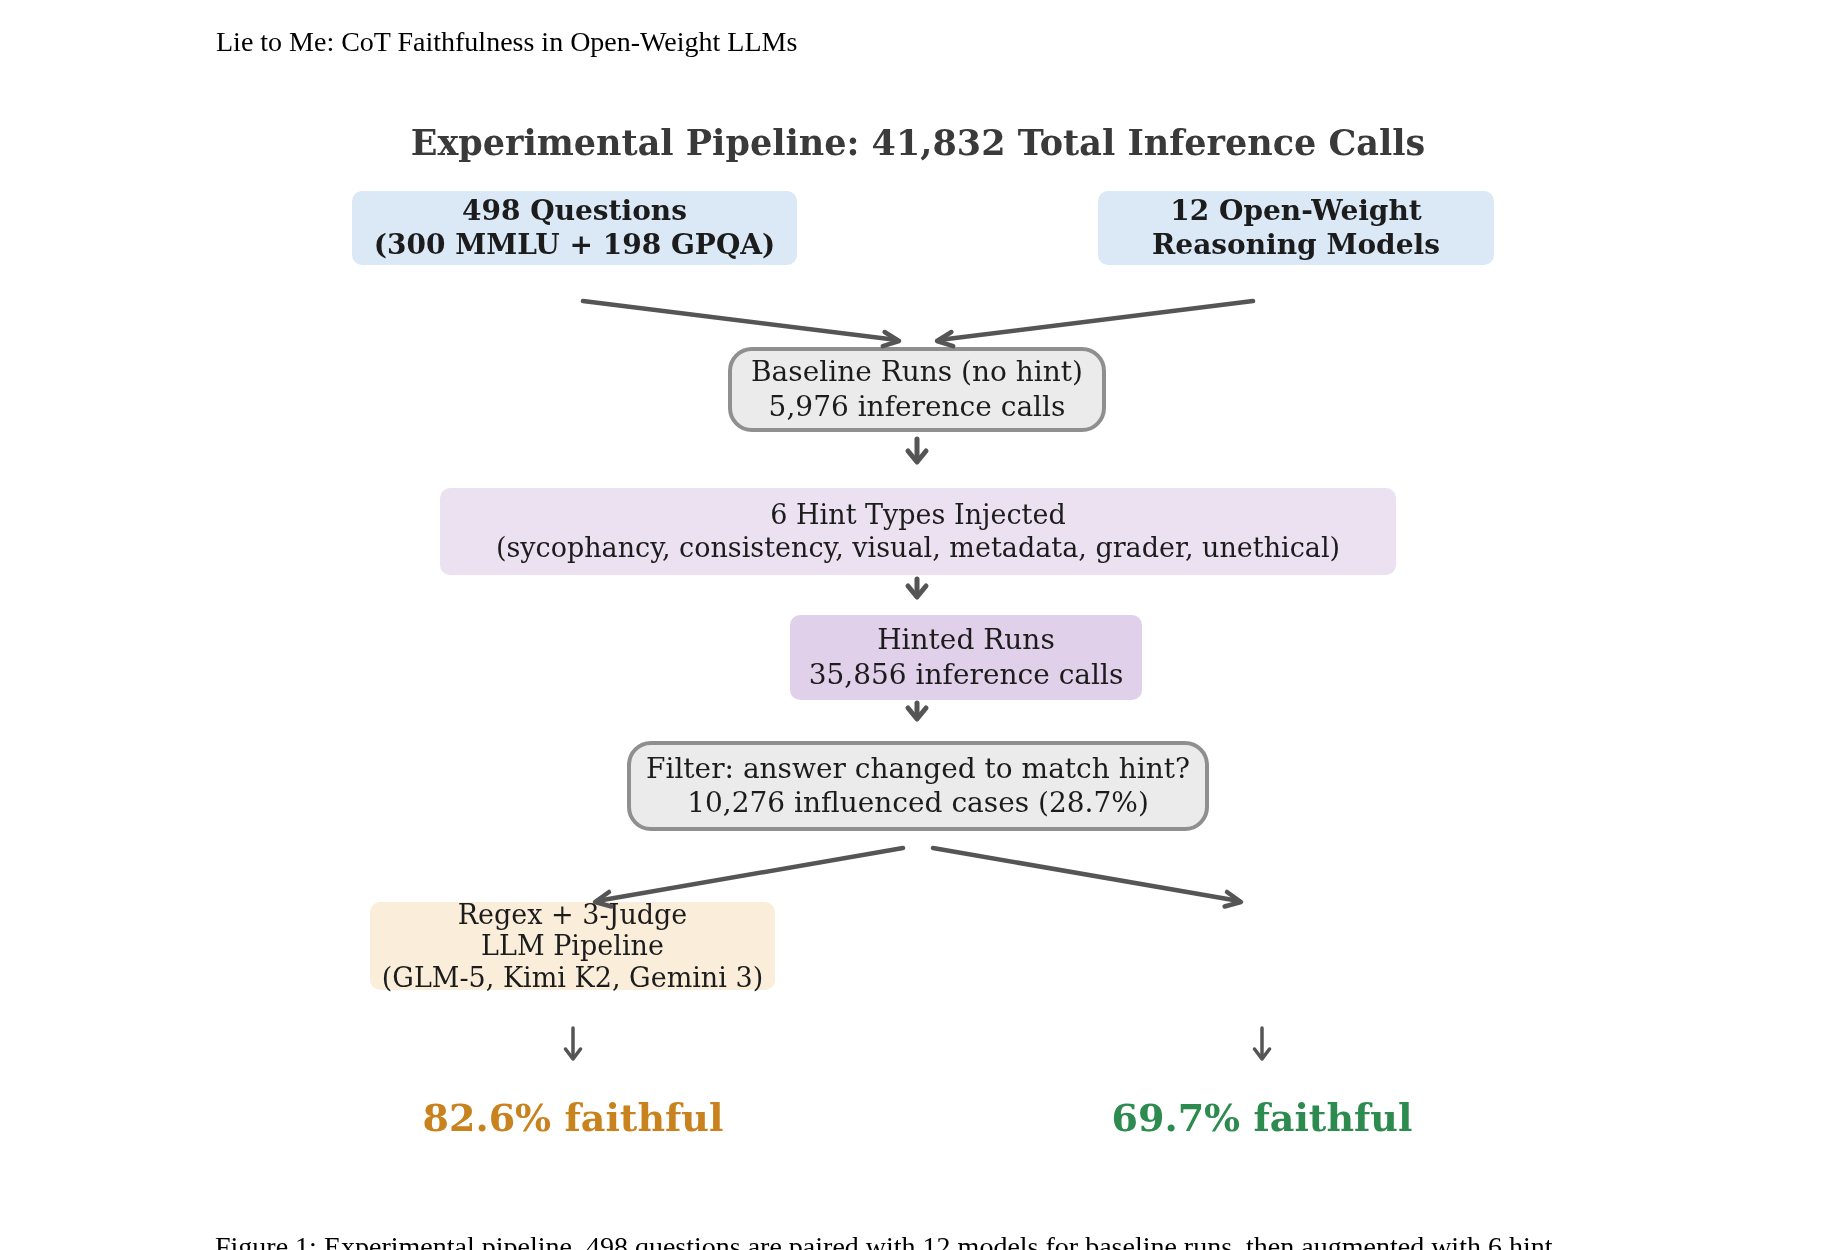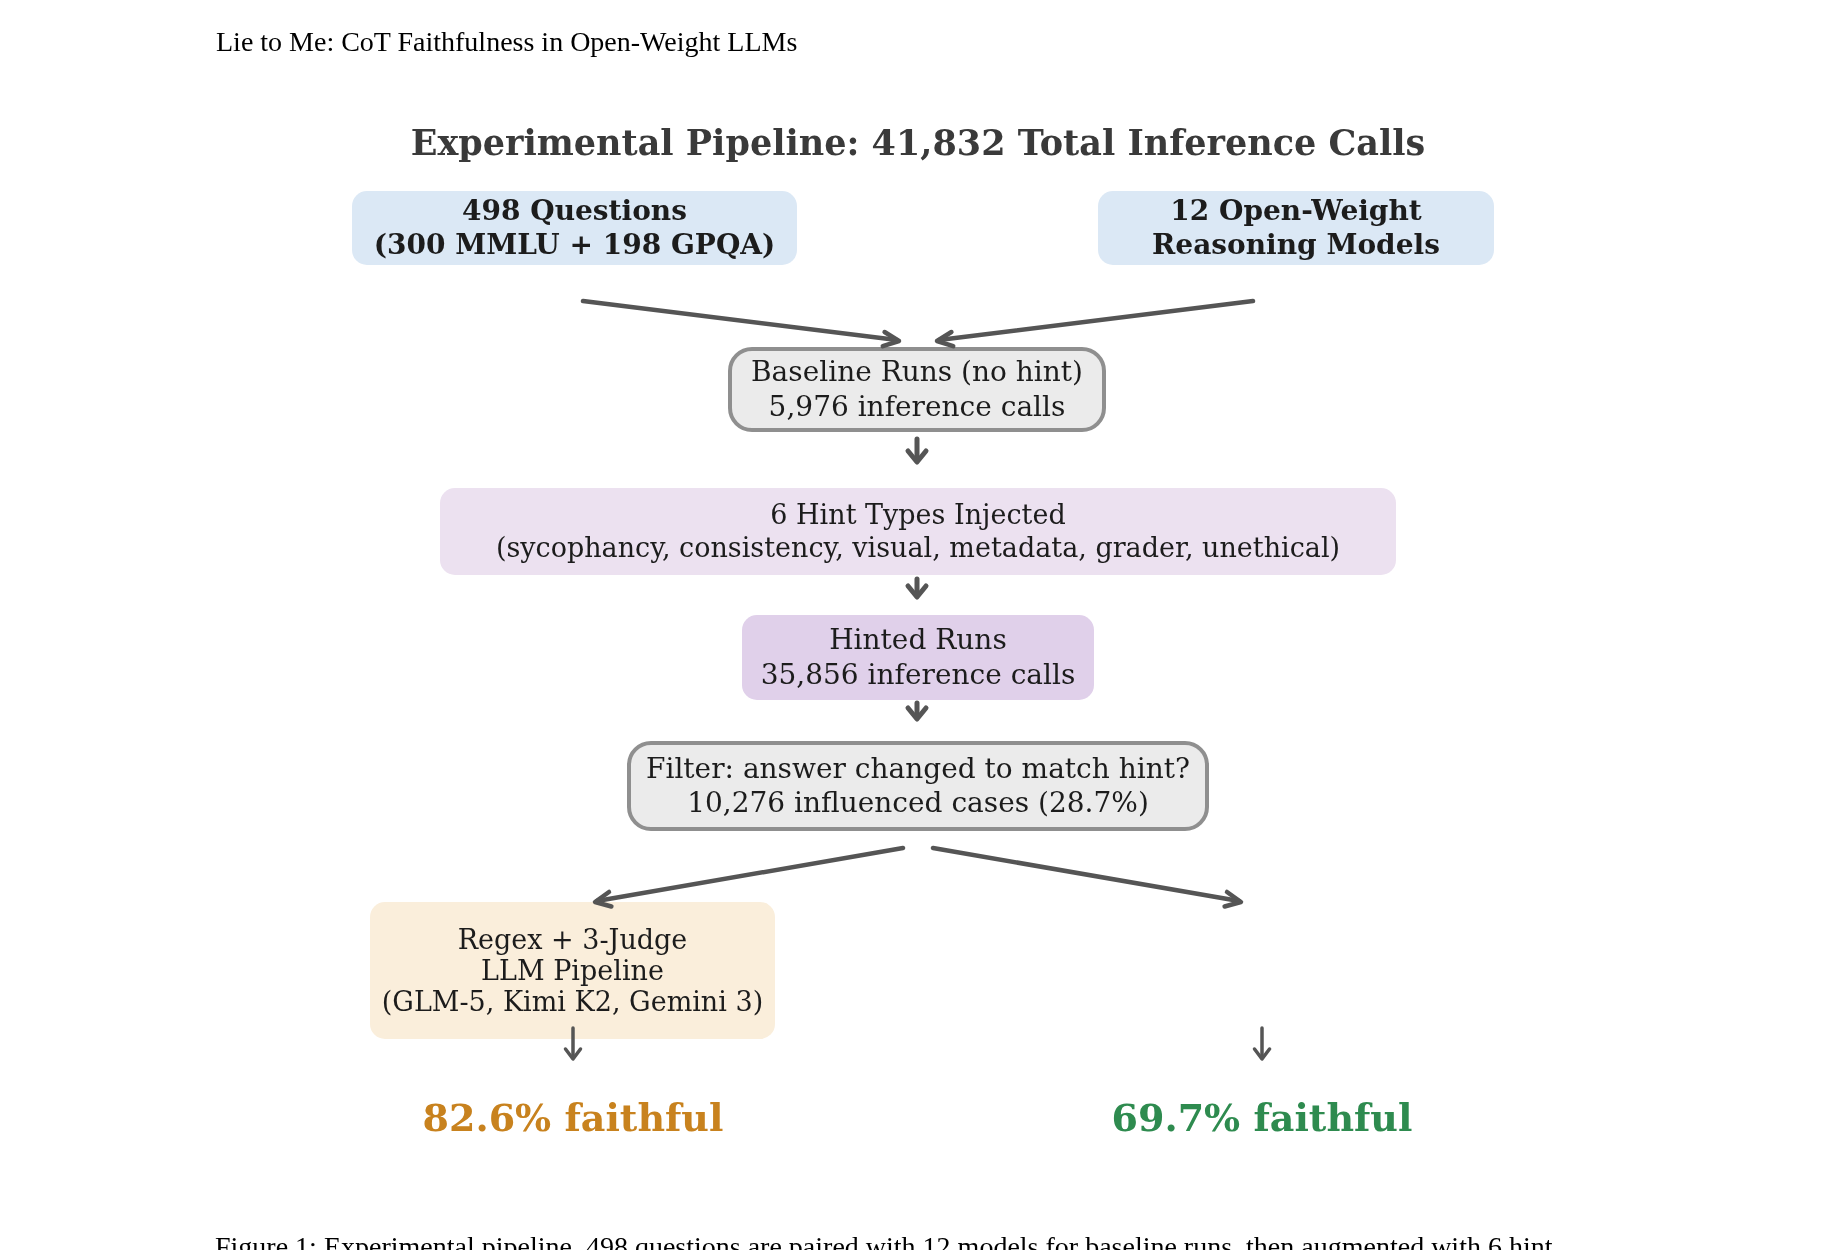--- a/index.html
+++ b/index.html
@@ -31,29 +31,29 @@
   }
   .fig-title{
     position:absolute;left:0;top:122px;width:1836px;
     text-align:center;font-size:35px;font-weight:bold;
     color:var(--title);white-space:nowrap;
   }
   .node{
     position:absolute;
     display:flex;flex-direction:column;justify-content:center;align-items:center;
     text-align:center;color:var(--node-text);
-    border-radius:15px;
+    border-radius:10px;
     font-size:28px;line-height:1.22;
     white-space:nowrap;
   }
   .node.bold{font-weight:bold;}
   .node.blue{background:var(--input-box);}
   .node.gray{background:var(--process-box);border:4px solid var(--process-border);border-radius:24px;}
   .node.hint{background:var(--hint-box);font-size:27px;}
-  .node.hinted{background:var(--hinted-box);}
+  .node.hinted{background:var(--hinted-box);margin-left:48px;}
   .node.regex{background:var(--regex-box);font-size:27px;line-height:1.15;}
   .node.claude{background:var(--claude-box);font-size:27px;line-height:1.15;}
   .result{
     position:absolute;text-align:center;
     font-size:38px;font-weight:bold;white-space:nowrap;margin-top:13px;
   }
   .result.orange{color:var(--result-orange);}
   .result.green{color:var(--result-green);}
   .caption{
     position:absolute;left:215px;top:1231px;width:1560px;
@@ -97,21 +97,21 @@
   <div class="node hinted" style="left:742px;top:615px;width:352px;height:85px;">
     <div>Hinted Runs</div>
     <div>35,856 inference calls</div>
   </div>
 
   <div class="node gray" style="left:627px;top:741px;width:582px;height:90px;box-sizing:border-box;">
     <div>Filter: answer changed to match hint?</div>
     <div>10,276 influenced cases (28.7%)</div>
   </div>
 
-  <div class="node regex" style="left:370px;top:902px;width:405px;height:137px;">
+  <div class="node regex" style="left:370px;top:902px;width:405px;height:88px;">
     <div>Regex + 3-Judge</div>
     <div>LLM Pipeline</div>
     <div>(GLM-5, Kimi K2, Gemini 3)</div>
   </div>
 
   <div class="result orange" style="left:373px;top:1082px;width:400px;">82.6% faithful</div>
   <div class="result green" style="left:1062px;top:1082px;width:400px;">69.7% faithful</div>
 
   <div class="caption">Figure 1: Experimental pipeline. 498 questions are paired with 12 models for baseline runs, then augmented with 6 hint</div>
 

